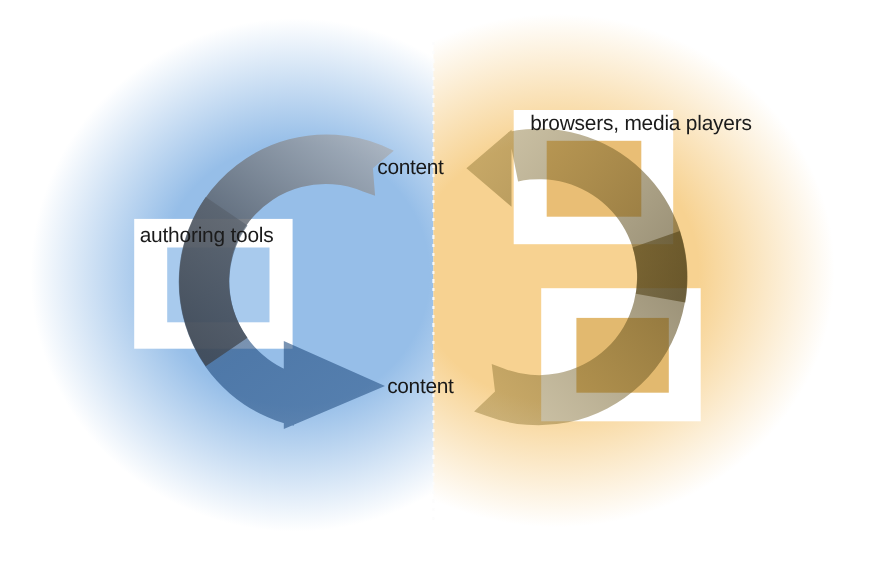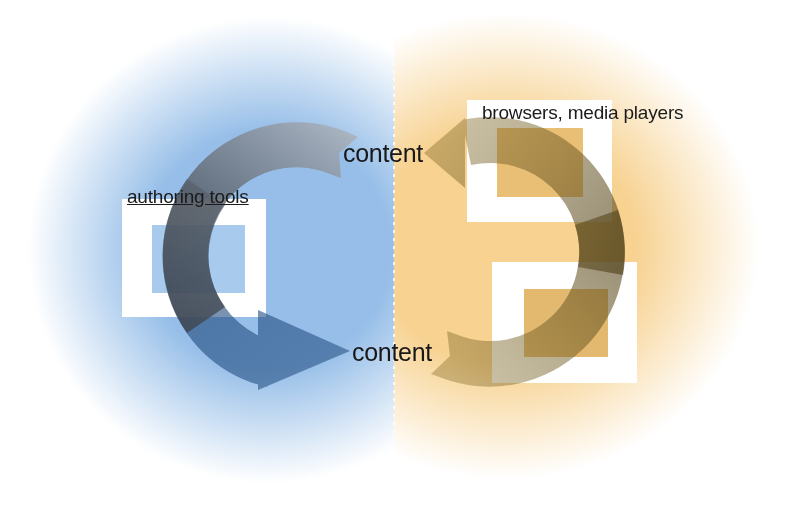--- a/index.html
+++ b/index.html
@@ -55,26 +55,26 @@
   }
   
   .node-label {
     position: absolute;
     font-size: 19px;
     line-height: 22px;
     color: #1b1b1b;
     letter-spacing: -0.2px;
     white-space: nowrap;
   }
-  .lbl-authoring { left: 127px; top: 186px; text-decoration: underline; }
+  .lbl-authoring { left: 127px; top: 204px; }
   .lbl-browsers  { left: 482px; top: 102px; }
   .lbl-at        { left: 500px; top: 264px; }
   .flow-label {
     position: absolute;
-    font-size: 25px;
+    font-size: 19px;
     line-height: 26px;
     color: #181818;
     letter-spacing: -0.3px;
     white-space: nowrap;
   }
   .content-top    { left: 343px; top: 140px; }
   .content-bottom { left: 352px; top: 339px; }
 </style>
 </head>
 <body>

